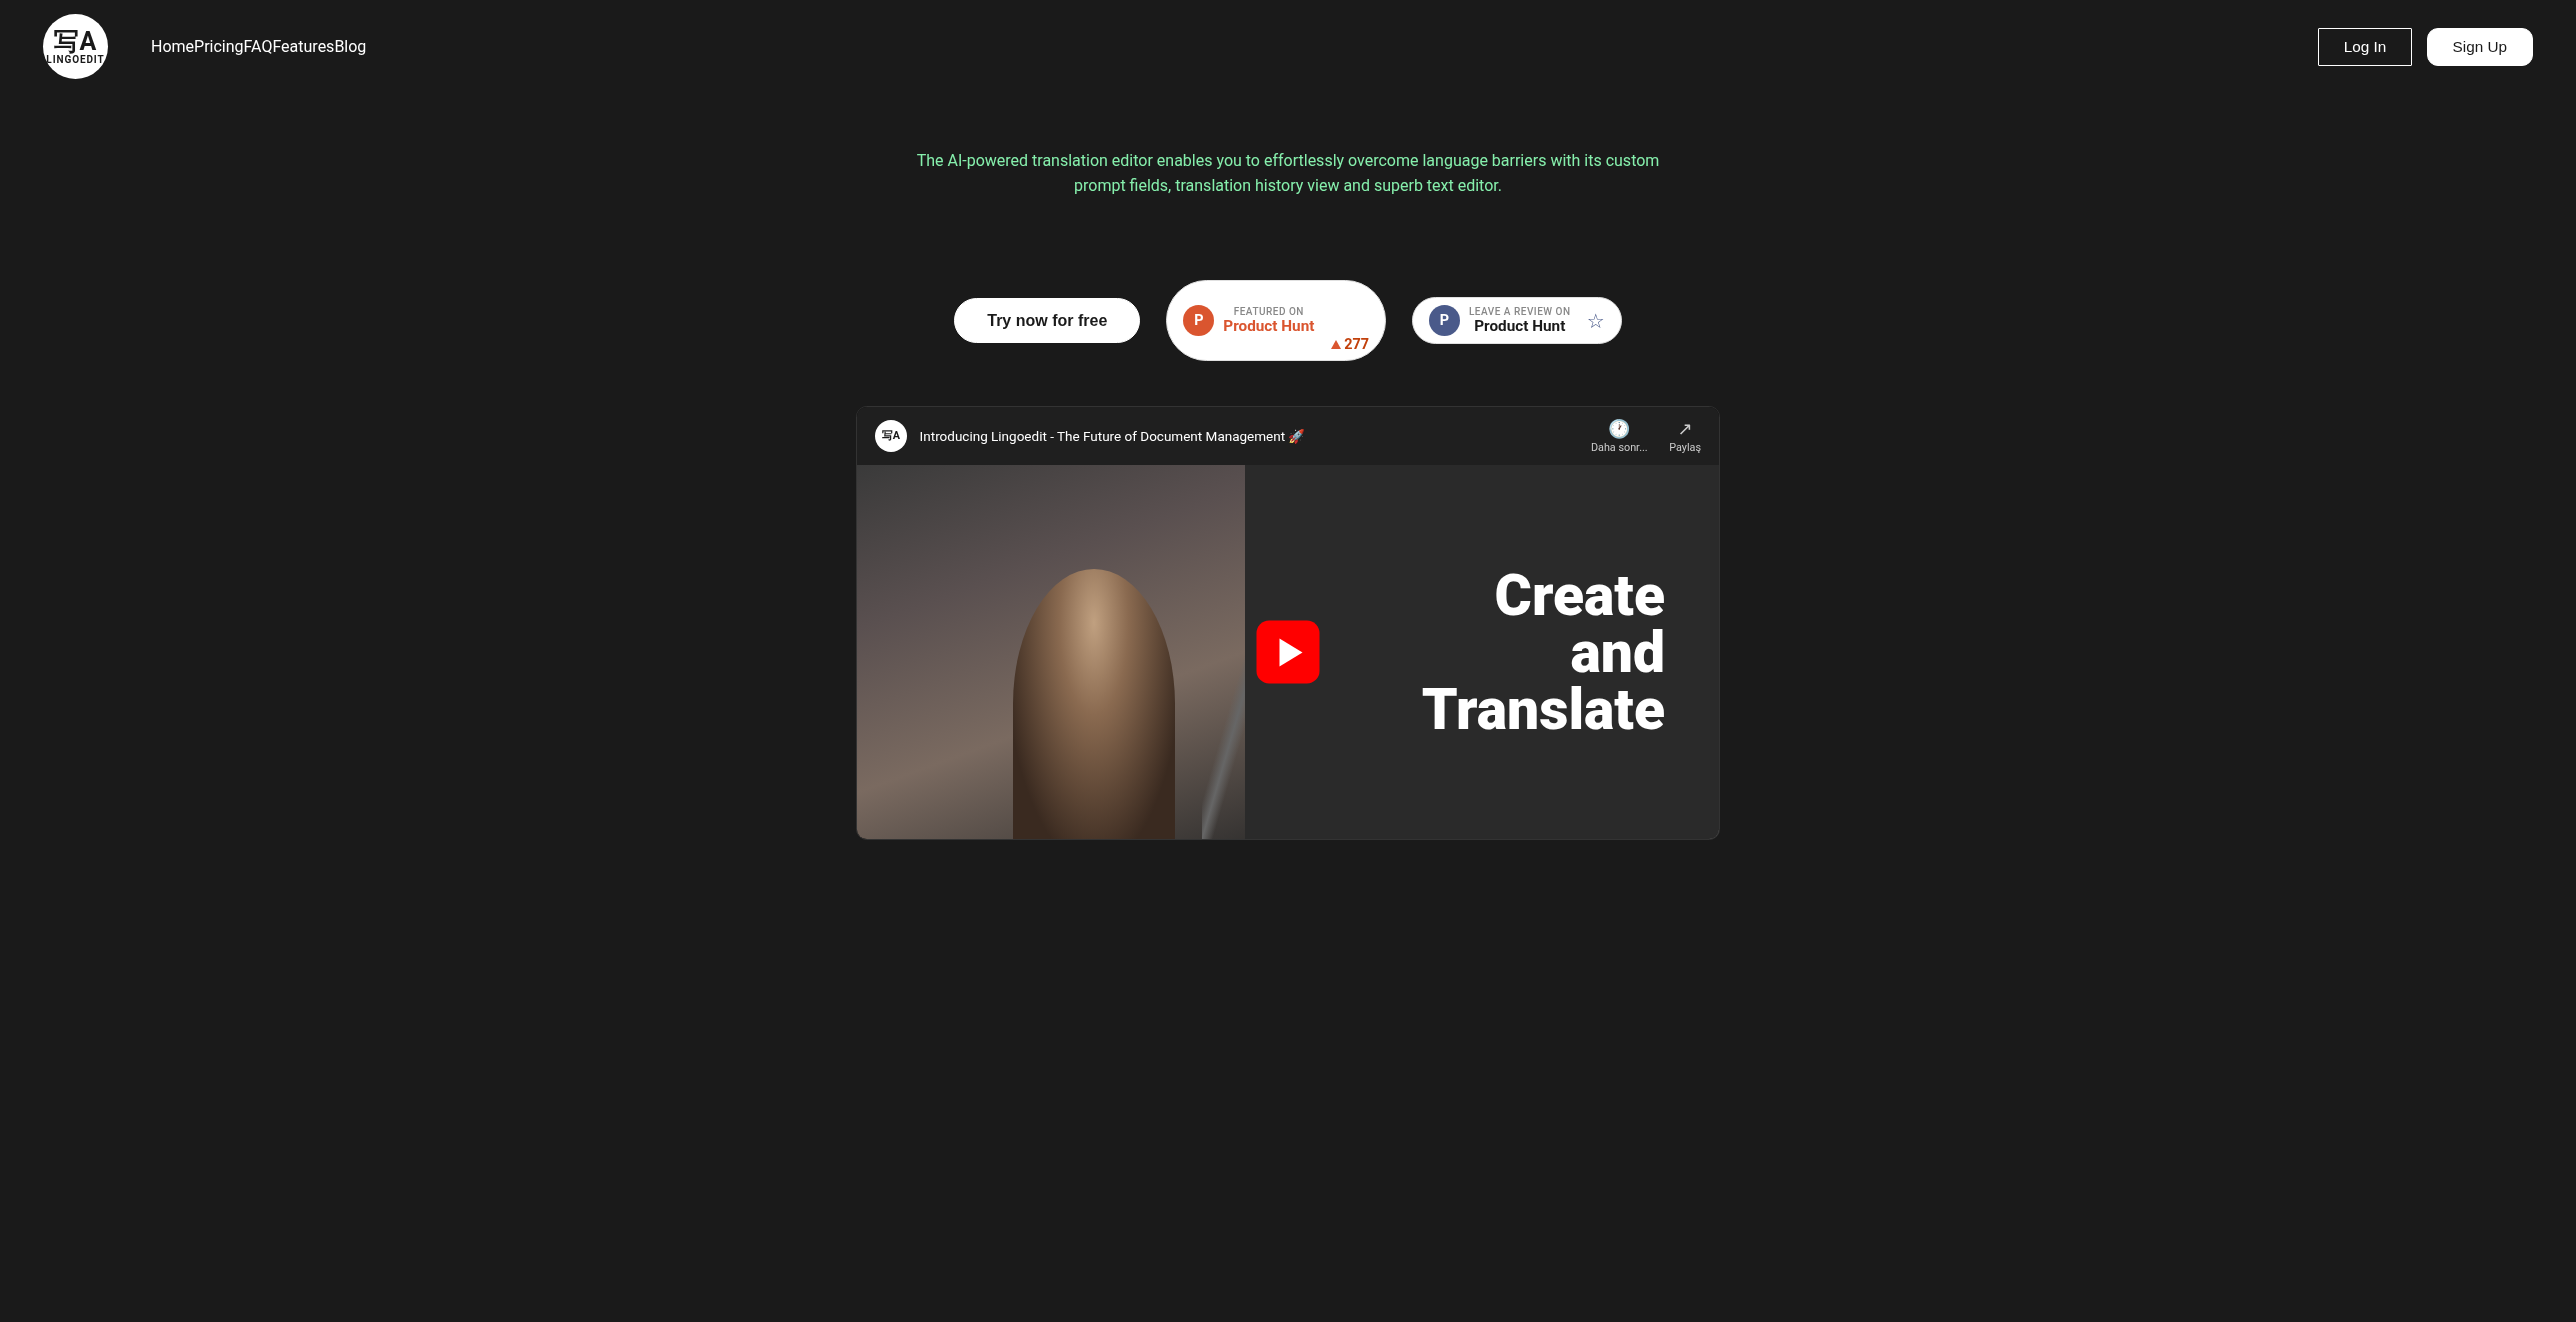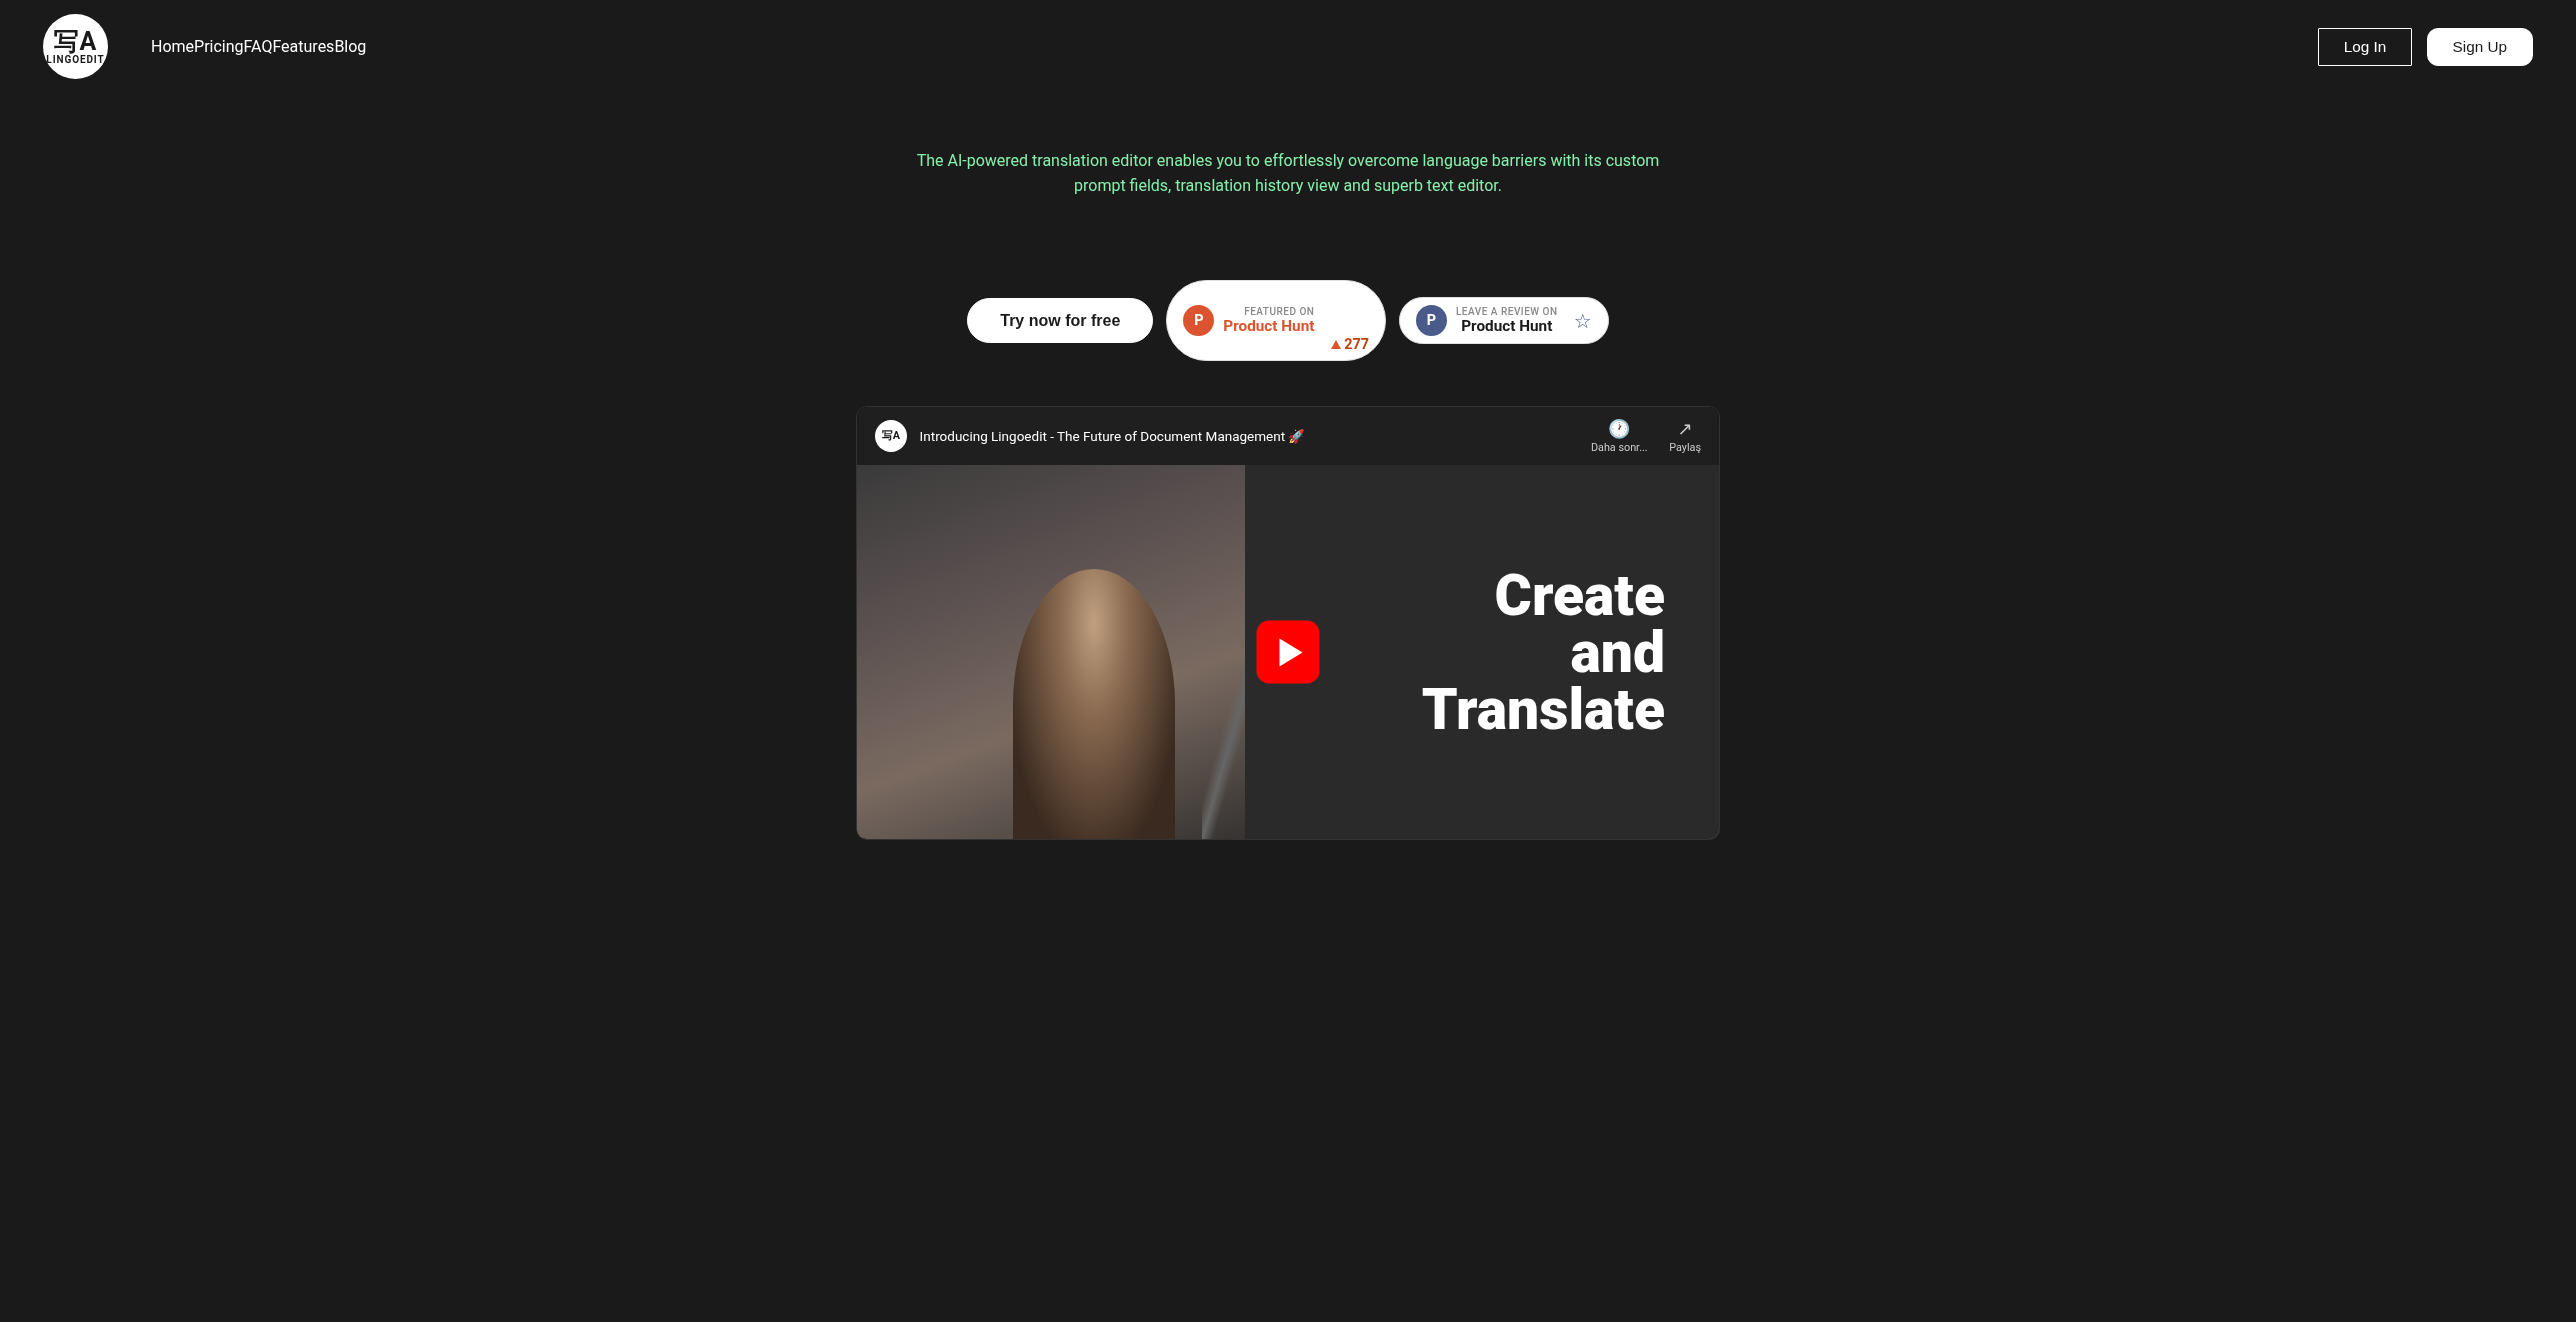--- a/index.html
+++ b/index.html
@@ -114,21 +114,21 @@
       line-height: 1.6;
       color: #86efac;
       margin-bottom: 45px;
     }
 
     
     .cta-row {
       display: flex;
       align-items: center;
       justify-content: center;
-      gap: 13px;
+      gap: 26px;
       margin-bottom: 45px;
       flex-wrap: wrap;
     }
 
     .btn-try {
       background: #ffffff;
       color: #1a1a1a;
       border: 1.8px solid #ffffff;
       padding: 12.6px 32px;
       border-radius: 45px;
@@ -160,21 +160,21 @@
       justify-content: center;
       color: white;
       font-size: 14.4px;
       font-weight: 700;
       flex-shrink: 0;
     }
 
     .ph-text-block {
       display: flex;
       flex-direction: column;
-      align-items: flex-end;
+      align-items: center;
     }
 
     .ph-label {
       font-size: 10px;
       color: #888;
       letter-spacing: 0.5px;
       font-weight: 500;
       text-transform: uppercase;
     }
 

